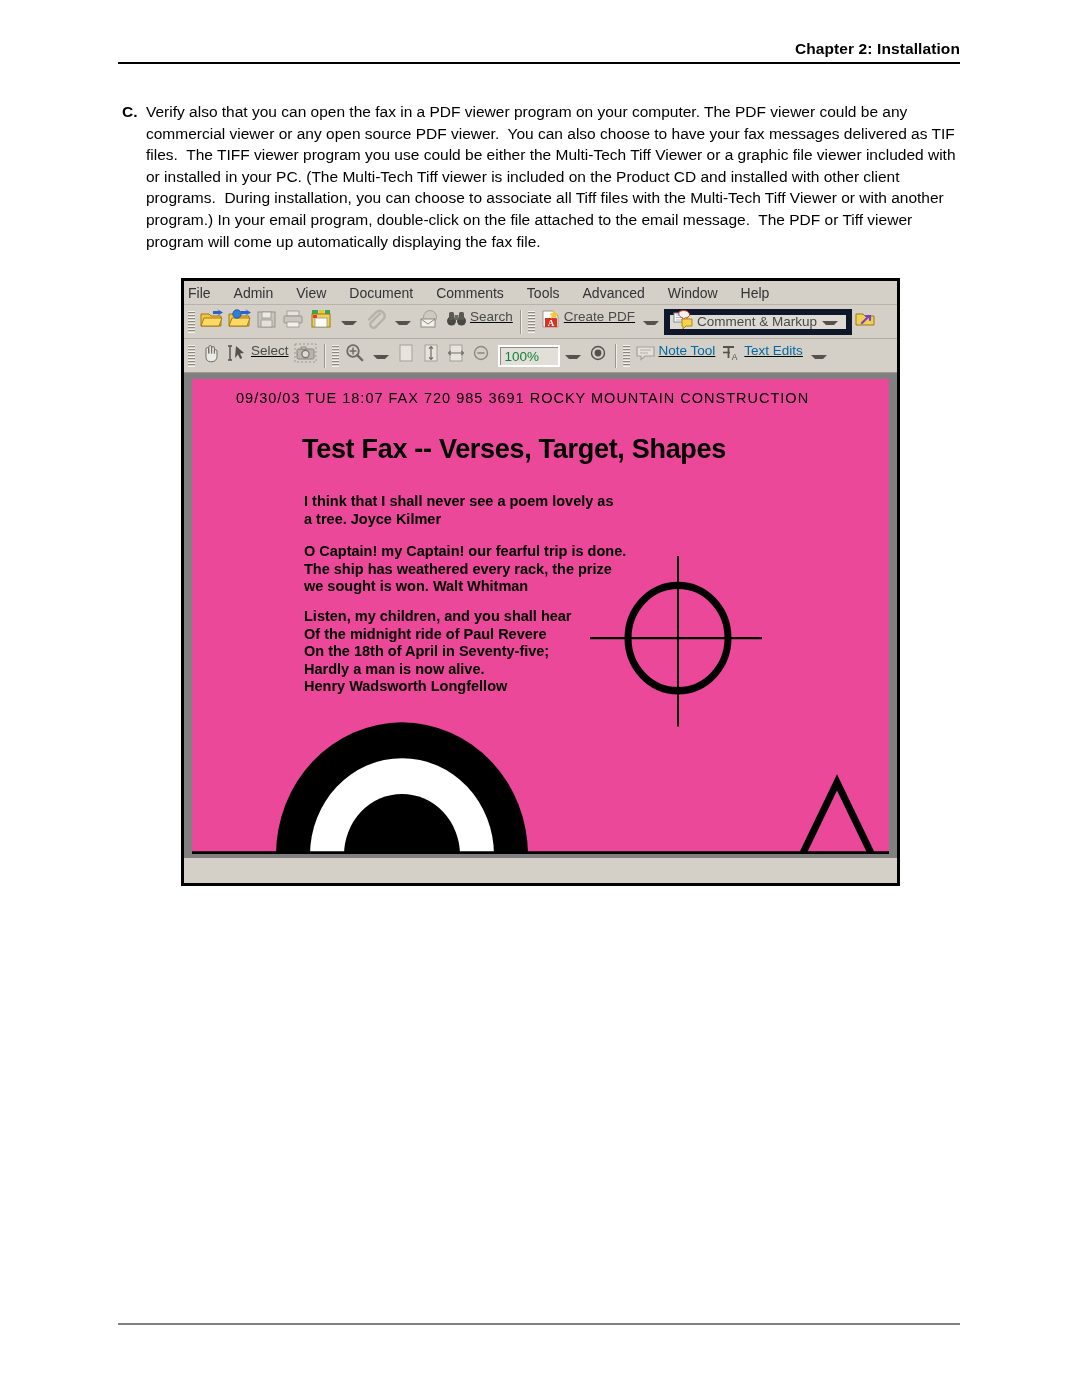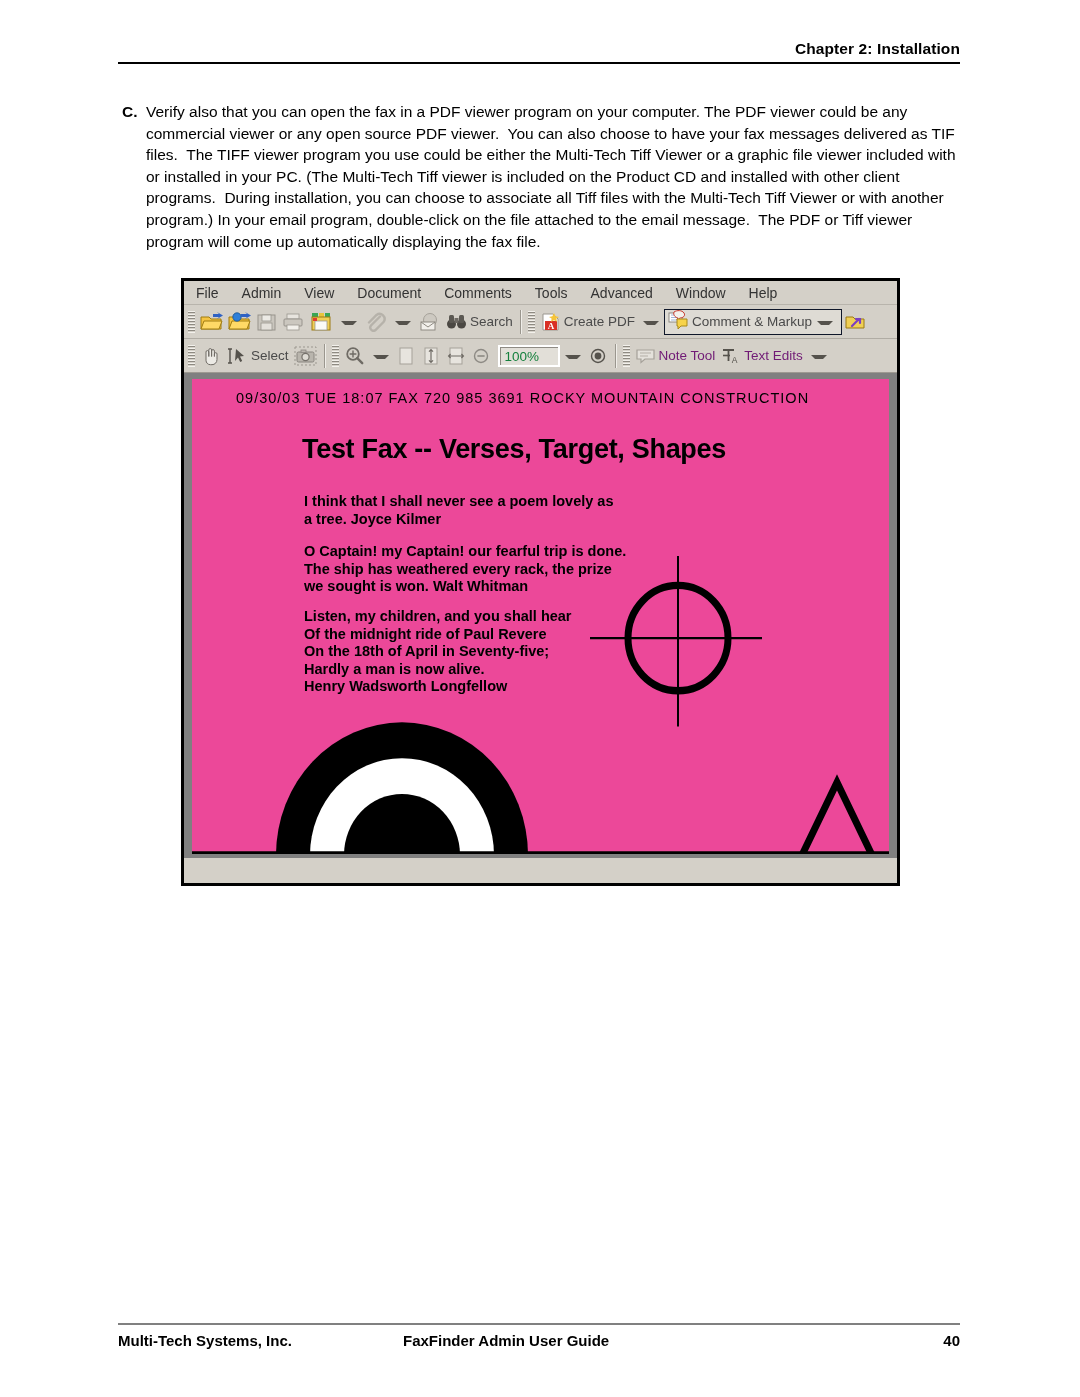--- a/index.html
+++ b/index.html
@@ -103,21 +103,21 @@
     font-size: 14.5px;
     font-weight: bold;
     letter-spacing: 0.1px;
   }
 
   .menubar {
     height: 24px;
     background: #d4d0c8;
     display: flex;
     align-items: center;
-    padding-left: 12px;
+    padding-left: 4px;
     box-sizing: border-box;
     border-bottom: 1px solid #b8b4ac;
   }
   .menu-item {
     font-size: 14px;
     color: #333333;
     margin-right: 23px;
     white-space: nowrap;
   }
 
@@ -145,34 +145,34 @@
   }
   .tb-sep {
     width: 1px; height: 24px;
     background: #9a968e;
     border-right: 1px solid #f0eee9;
     margin: 0 4px;
     flex: 0 0 1px;
   }
   .tbtn {
     display: flex;
-    align-items: center;
     height: 26px;
     padding: 0 2px;
     margin-right: 1px;
     flex: 0 0 auto;
+    text-decoration: underline;
   }
   .tbtn svg { display: block; }
   .tb-label {
     font-size: 13.5px;
     color: #4a4a4a;
     margin-left: 3px;
     white-space: nowrap;
   }
-  .tb-label.dim { color: #701a75; }
+  .tb-label.dim { color: #0369a1; }
   .caret {
     width: 0; height: 0;
     border-left: 4px solid transparent;
     border-right: 4px solid transparent;
     border-top: 4px solid #55524c;
     margin: 2px 5px 0 5px;
     flex: 0 0 8px;
   }
   .zoom-box {
     width: 62px;
@@ -182,21 +182,21 @@
     box-shadow: inset 1px 1px 0 #8f8b84;
     box-sizing: border-box;
     font-size: 13.5px;
     color: #15803d;
     line-height: 19px;
     padding-left: 5px;
     margin-left: 4px;
     flex: 0 0 62px;
   }
   .raised-box {
-    border: 1px solid #0f172a;
+    border: 6px solid #0f172a;
     background: #dedbd4;
     padding: 0 3px;
     display: flex;
     align-items: center;
     height: 26px;
     box-sizing: border-box;
   }
 
   
   .doc-viewport {
@@ -589,18 +589,13 @@
 
         <line x1="0" y1="450" x2="697" y2="450" stroke="#000" stroke-width="3"></line>
       </svg>
 
     </div>
   </div>
 </div>
 
 <div class="page-footer">
   <div class="ftr-rule"></div>
-  <div class="ftr-row">
-    <div class="ftr-left">Multi-Tech Systems, Inc.</div>
-    <div class="ftr-mid">FaxFinder Admin User Guide</div>
-    <div class="ftr-right">40</div>
-  </div>
 </div>
 
 </body></html>

